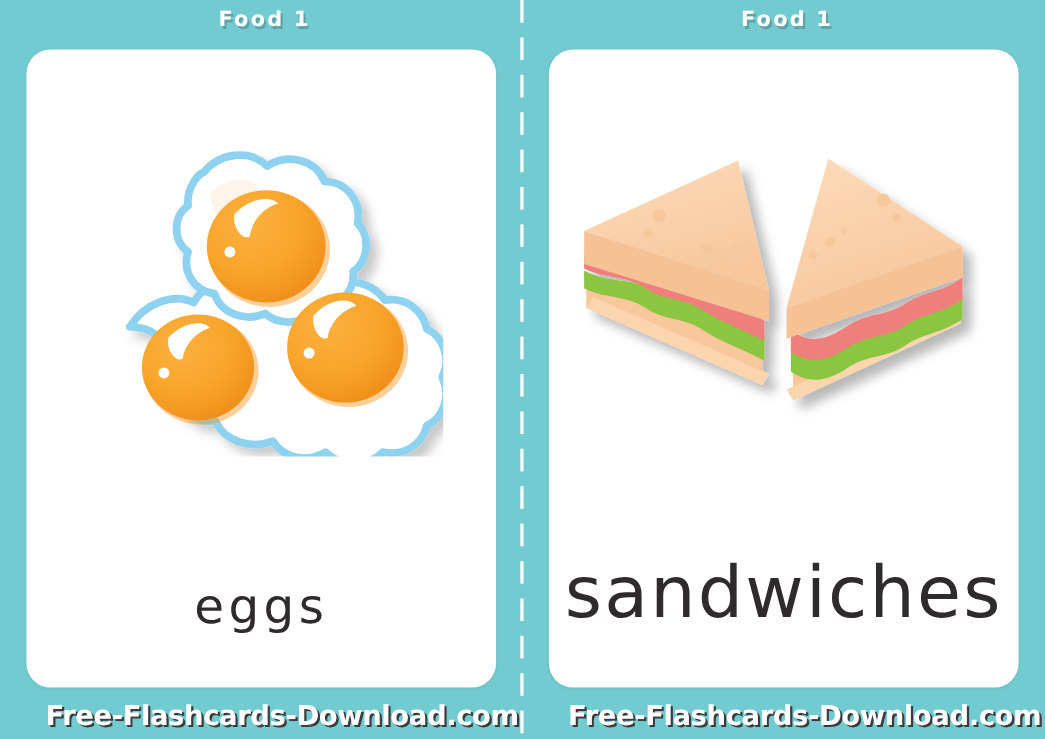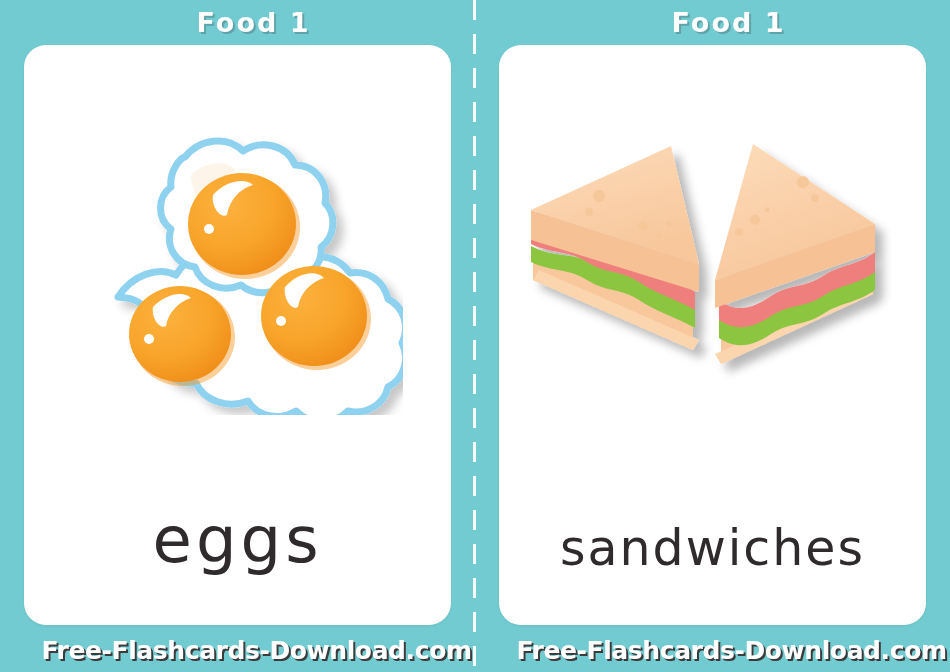--- a/index.html
+++ b/index.html
@@ -41,25 +41,25 @@
     top: 0;
     width: 475px;
     height: 672px;
   }
   .card-slot.left  { left: 0; }
   .card-slot.right { left: 475px; }
 
   .card-header {
     position: absolute;
     top: 7px;
-    left: 16px;
+    left: 3px;
     width: 475px;
     text-align: center;
     font-family: "DejaVu Sans", sans-serif;
-    font-size: 27px;
+    font-size: 19px;
     font-weight: bold;
     letter-spacing: 2px;
     color: #ffffff;
     text-shadow: 2px 2px 0 rgba(60,90,95,.35);
     white-space: nowrap;
   }
 
   .card {
     position: absolute;
     left: 24px;
@@ -84,27 +84,27 @@
   }
   .art svg { display: block; }
 
   .word {
     position: absolute;
     left: 0;
     bottom: 48px;
     width: 427px;
     text-align: center;
     font-family: "DejaVu Sans", sans-serif;
-    font-size: 64px;
+    font-size: 44px;
     font-weight: 400;
     letter-spacing: 4px;
     color: #2f2b2c;
     white-space: nowrap;
   }
-  .word.small { font-size: 49px; letter-spacing: 2px; }
+  .word.small { font-size: 65px; letter-spacing: 2px; }
 
   .watermark {
     position: absolute;
     left: 0;
     bottom: 7px;
     width: 475px;
     text-align: center;
     font-family: "DejaVu Sans", sans-serif;
     font-size: 25px;
     font-weight: bold;

